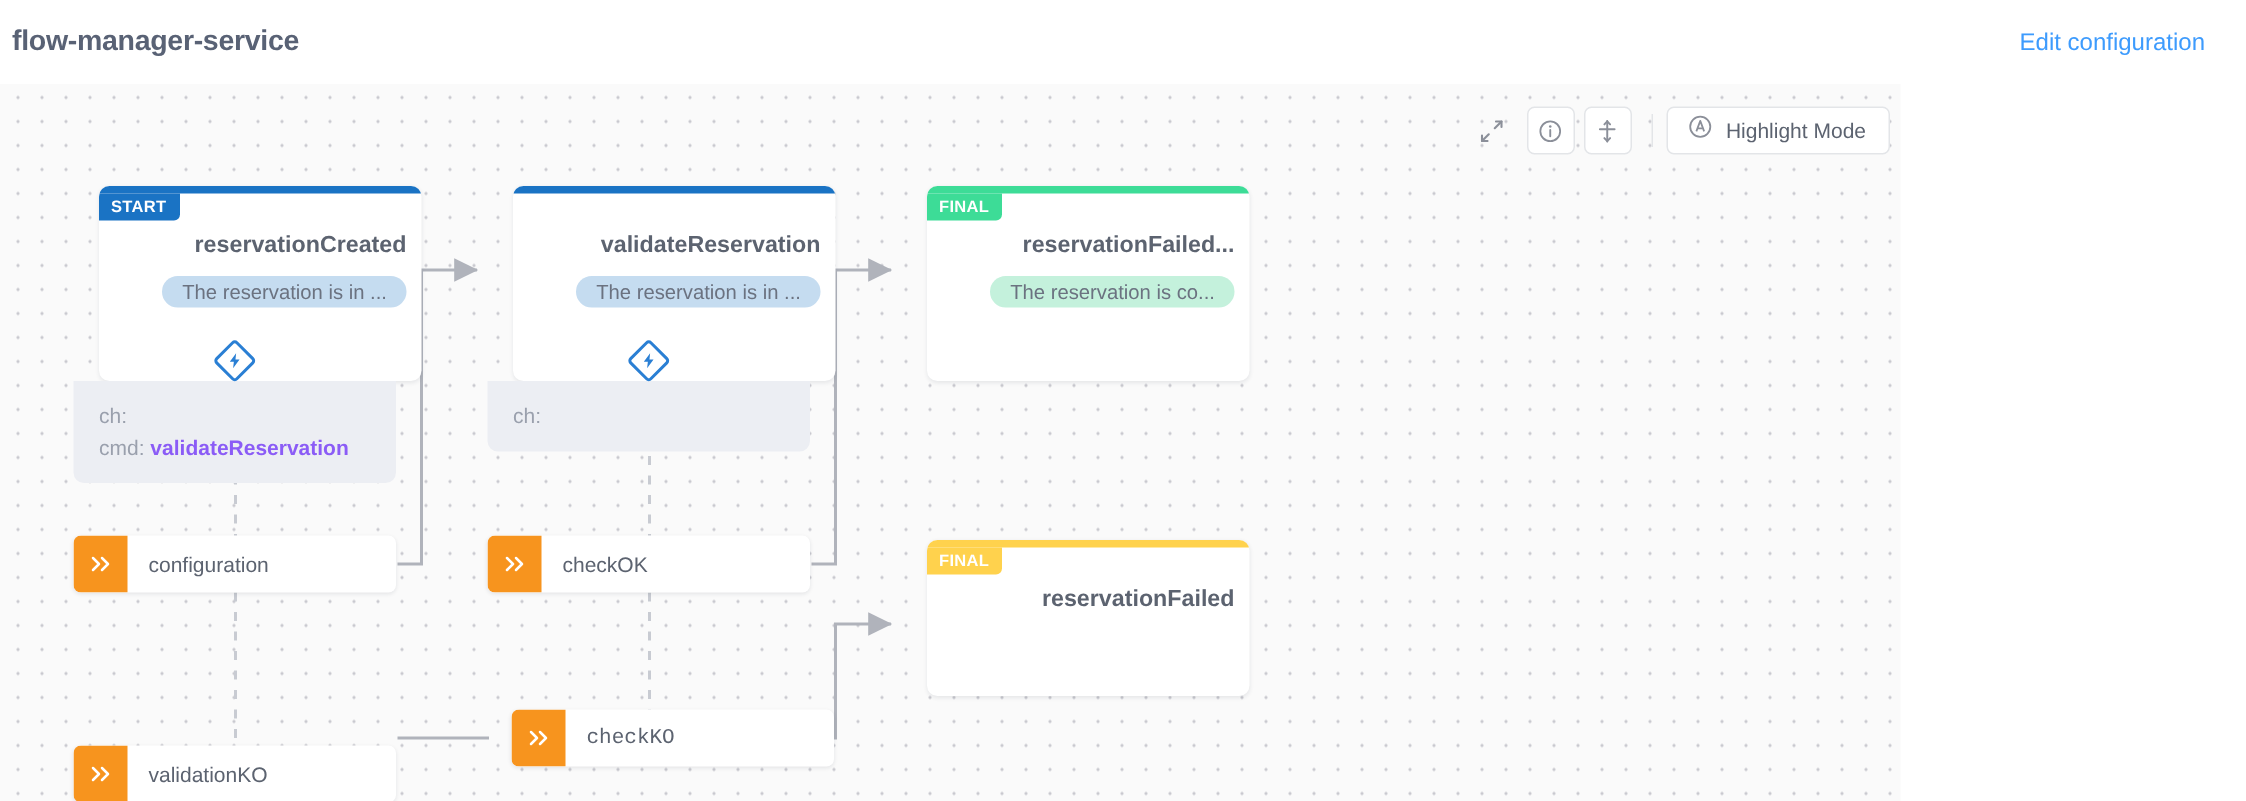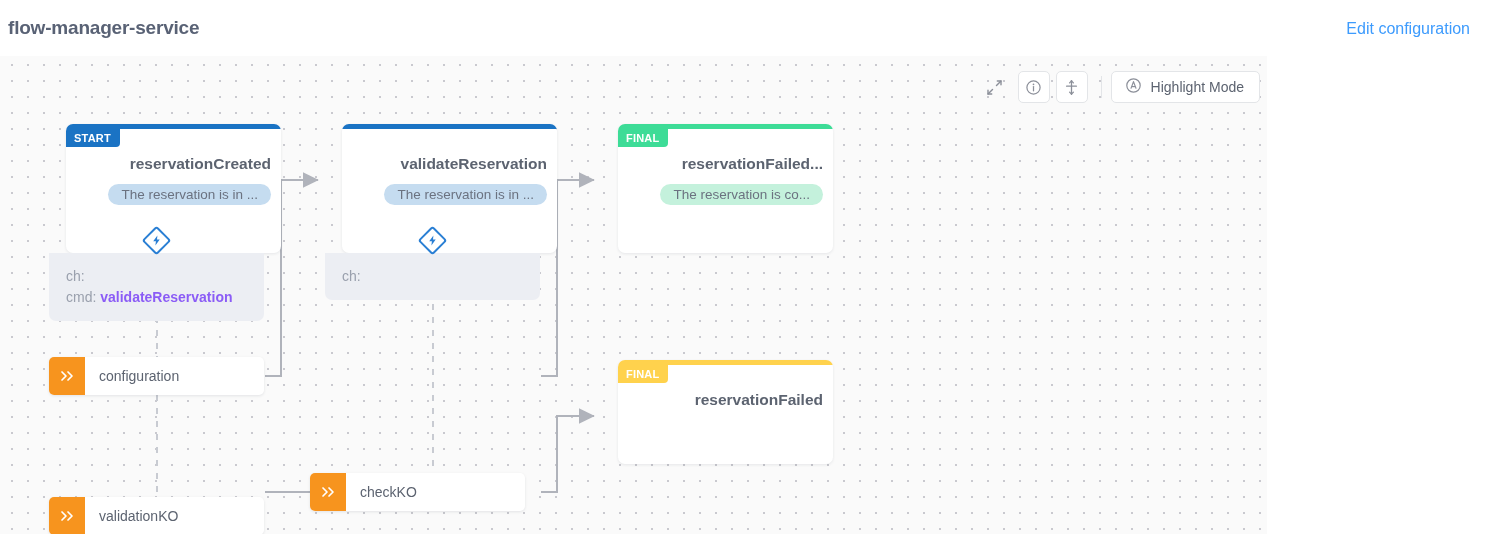--- a/index.html
+++ b/index.html
@@ -341,34 +341,45 @@
       <svg width="15" height="12" viewBox="0 0 15 12">
           <g fill="none" stroke="#ffffff" stroke-width="1.7" stroke-linecap="round" stroke-linejoin="round">
             <path d="M2 2 L6 6 L2 10"></path>
             <path d="M8 2 L12 6 L8 10"></path>
           </g>
         </svg>
     </div>
     <div class="event-label">configuration</div>
   </div>
 
+  <div class="node event-box" style="left:325px; top:301px; z-index:10;">
+    <div class="event-icon">
+      <svg width="15" height="12" viewBox="0 0 15 12">
+          <g fill="none" stroke="#ffffff" stroke-width="1.7" stroke-linecap="round" stroke-linejoin="round">
+            <path d="M2 2 L6 6 L2 10"></path>
+            <path d="M8 2 L12 6 L8 10"></path>
+          </g>
+        </svg>
+    </div>
+    <div class="event-label">checkOK</div>
+  </div>
 
   <div class="node event-box" style="left:49px; top:441px; z-index:10;">
     <div class="event-icon">
       <svg width="15" height="12" viewBox="0 0 15 12">
           <g fill="none" stroke="#ffffff" stroke-width="1.7" stroke-linecap="round" stroke-linejoin="round">
             <path d="M2 2 L6 6 L2 10"></path>
             <path d="M8 2 L12 6 L8 10"></path>
           </g>
         </svg>
     </div>
     <div class="event-label">validationKO</div>
   </div>
 
-  <div class="node event-box" style="left:310px; top:417px; z-index:10;">
+  <div class="node event-box" style="left:341px; top:417px; z-index:10;font-family:Liberation Mono, monospace;">
     <div class="event-icon">
       <svg width="15" height="12" viewBox="0 0 15 12">
           <g fill="none" stroke="#ffffff" stroke-width="1.7" stroke-linecap="round" stroke-linejoin="round">
             <path d="M2 2 L6 6 L2 10"></path>
             <path d="M8 2 L12 6 L8 10"></path>
           </g>
         </svg>
     </div>
     <div class="event-label">checkKO</div>
   </div>

